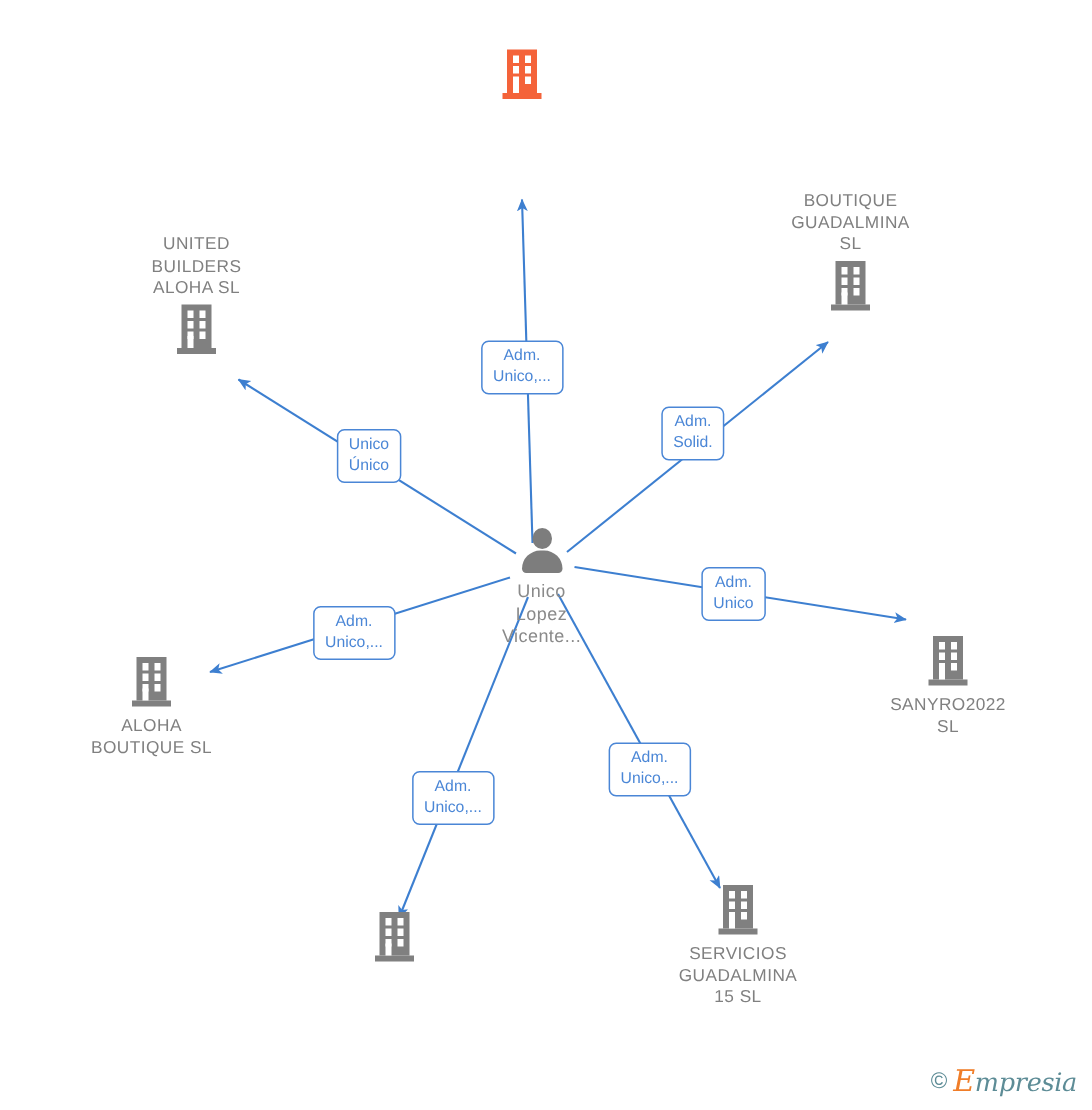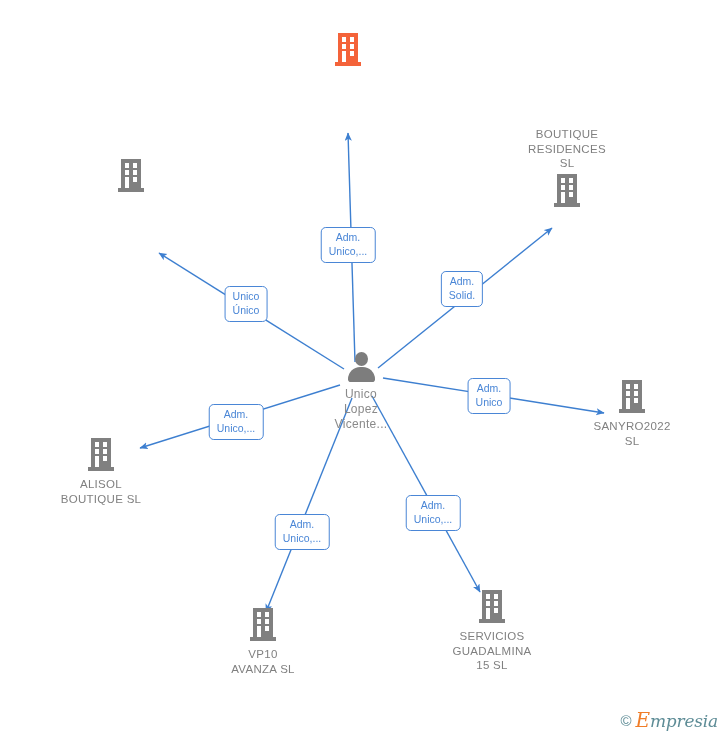--- a/index.html
+++ b/index.html
@@ -182,41 +182,42 @@
         <line x1="372" y1="396" x2="480" y2="592" stroke="#3d7fd0" stroke-width="1.4" marker-end="url(#arrowhead)"></line>
       </g>
   </svg>
 
   <div id="nodes-layer">
       <div class="node label-top" style="left: 348px; top: 30px;">
         <div class="icon-wrap"><span class="bld orange"><span class="body"></span><span class="base"></span><span class="win" style="left: 7px; top: 4px;"></span><span class="win" style="left: 7px; top: 11px;"></span><span class="win" style="left: 7px; top: 18px;"></span><span class="win" style="left: 15px; top: 4px;"></span><span class="win" style="left: 15px; top: 11px;"></span><span class="win" style="left: 15px; top: 18px;"></span><span class="door" style="left: 7px;"></span></span></div>
       </div>
       <div class="node label-top" style="left: 567px; top: 127px;">
         <div class="node-label">BOUTIQUE
-RESIDENCES
+GUADALMINA
 SL</div>
         <div class="icon-wrap"><span class="bld"><span class="body"></span><span class="base"></span><span class="win" style="left: 7px; top: 4px;"></span><span class="win" style="left: 7px; top: 11px;"></span><span class="win" style="left: 7px; top: 18px;"></span><span class="win" style="left: 15px; top: 4px;"></span><span class="win" style="left: 15px; top: 11px;"></span><span class="win" style="left: 15px; top: 18px;"></span><span class="door" style="left: 7px;"></span></span></div>
       </div>
       <div class="node label-top" style="left: 131px; top: 156px;">
-        <div class="icon-wrap"><span class="bld"><span class="body"></span><span class="base"></span><span class="win" style="left: 7px; top: 4px;"></span><span class="win" style="left: 7px; top: 11px;"></span><span class="win" style="left: 7px; top: 18px;"></span><span class="win" style="left: 15px; top: 4px;"></span><span class="win" style="left: 15px; top: 11px;"></span><span class="win" style="left: 15px; top: 18px;"></span><span class="door" style="left: 7px;"></span></span></div>
-      </div>
-      <div class="node label-bottom" style="left: 632px; top: 380px;">
+        <div class="node-label">UNITED
+BUILDERS
+ALOHA  SL</div>
+        <div class="icon-wrap"><span class="bld"><span class="body"></span><span class="base"></span><span class="win" style="left: 7px; top: 4px;"></span><span class="win" style="left: 7px; top: 11px;"></span><span class="win" style="left: 7px; top: 18px;"></span><span class="win" style="left: 15px; top: 4px;"></span><span class="win" style="left: 15px; top: 11px;"></span><span class="win" style="left: 15px; top: 18px;"></span><span class="door" style="left: 7px;"></span></span></div>
+      </div>
+      <div class="node label-bottom" style="left: 632px; top: 424px;">
         <div class="icon-wrap"><span class="bld"><span class="body"></span><span class="base"></span><span class="win" style="left: 7px; top: 4px;"></span><span class="win" style="left: 7px; top: 11px;"></span><span class="win" style="left: 7px; top: 18px;"></span><span class="win" style="left: 15px; top: 4px;"></span><span class="win" style="left: 15px; top: 11px;"></span><span class="win" style="left: 15px; top: 18px;"></span><span class="door" style="left: 7px;"></span></span></div>
         <div class="node-label">SANYRO2022
 SL</div>
       </div>
       <div class="node label-bottom" style="left: 101px; top: 438px;">
         <div class="icon-wrap"><span class="bld"><span class="body"></span><span class="base"></span><span class="win" style="left: 7px; top: 4px;"></span><span class="win" style="left: 7px; top: 11px;"></span><span class="win" style="left: 7px; top: 18px;"></span><span class="win" style="left: 15px; top: 4px;"></span><span class="win" style="left: 15px; top: 11px;"></span><span class="win" style="left: 15px; top: 18px;"></span><span class="door" style="left: 7px;"></span></span></div>
-        <div class="node-label">ALISOL
+        <div class="node-label">ALOHA
 BOUTIQUE  SL</div>
       </div>
       <div class="node label-bottom" style="left: 263px; top: 608px;">
         <div class="icon-wrap"><span class="bld"><span class="body"></span><span class="base"></span><span class="win" style="left: 7px; top: 4px;"></span><span class="win" style="left: 7px; top: 11px;"></span><span class="win" style="left: 7px; top: 18px;"></span><span class="win" style="left: 15px; top: 4px;"></span><span class="win" style="left: 15px; top: 11px;"></span><span class="win" style="left: 15px; top: 18px;"></span><span class="door" style="left: 7px;"></span></span></div>
-        <div class="node-label">VP10
-AVANZA  SL</div>
       </div>
       <div class="node label-bottom" style="left: 492px; top: 590px;">
         <div class="icon-wrap"><span class="bld"><span class="body"></span><span class="base"></span><span class="win" style="left: 7px; top: 4px;"></span><span class="win" style="left: 7px; top: 11px;"></span><span class="win" style="left: 7px; top: 18px;"></span><span class="win" style="left: 15px; top: 4px;"></span><span class="win" style="left: 15px; top: 11px;"></span><span class="win" style="left: 15px; top: 18px;"></span><span class="door" style="left: 7px;"></span></span></div>
         <div class="node-label">SERVICIOS
 GUADALMINA
 15 SL</div>
       </div>
       <div class="node label-top" style="left: 361px; top: 348px;">
         <div class="icon-wrap"><span class="person"><span class="head"></span><span class="torso"></span></span></div>
         <div class="node-label root-label">Unico

